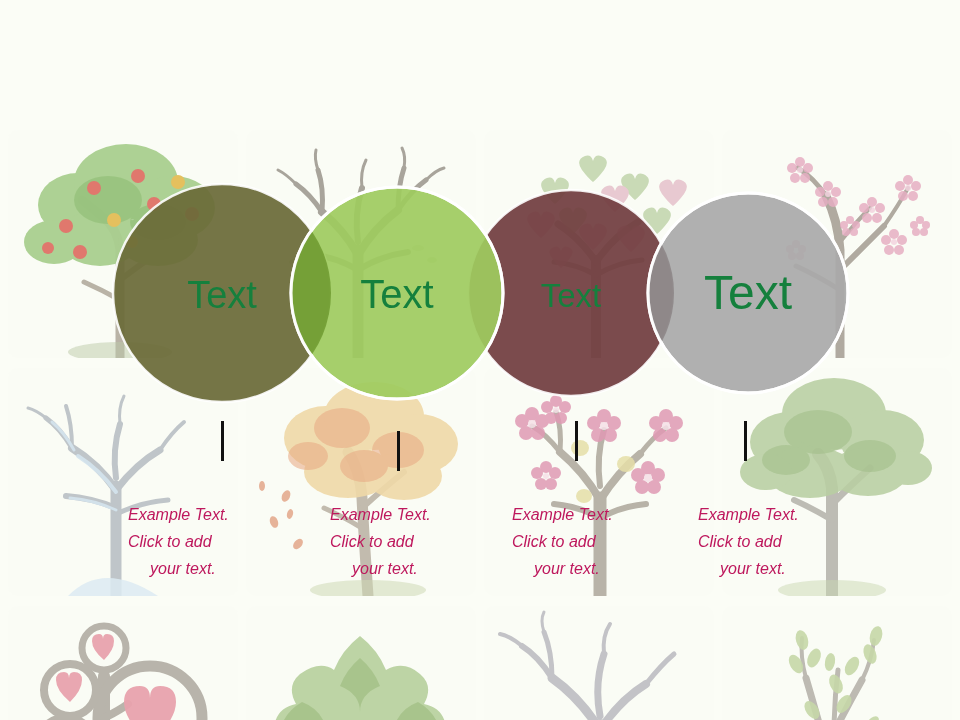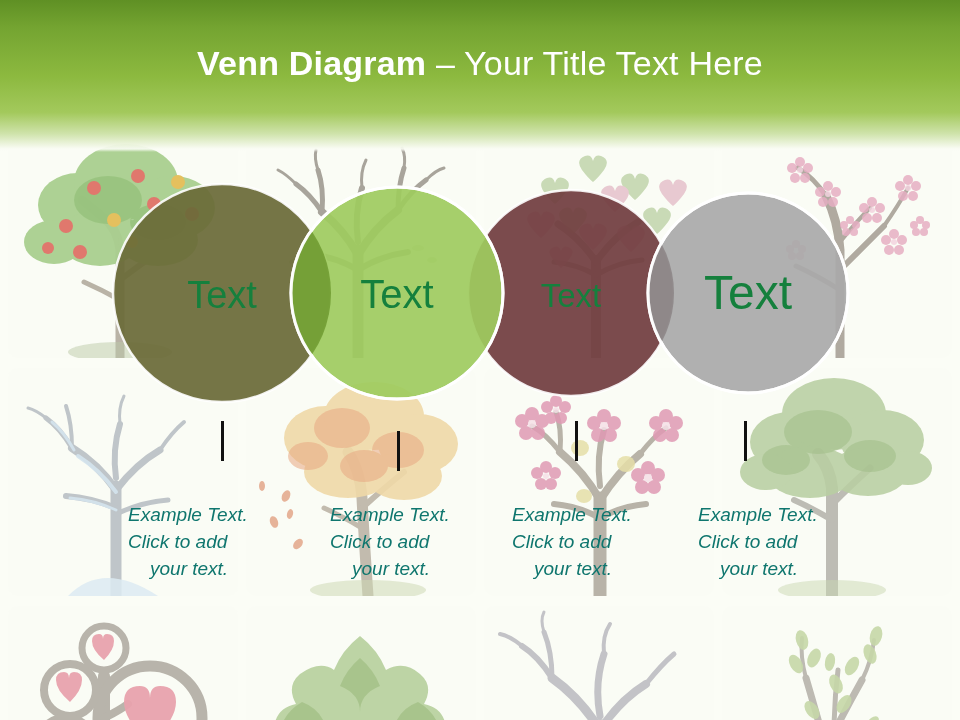--- a/index.html
+++ b/index.html
@@ -44,22 +44,22 @@
     white-space:nowrap;text-align:center;
   }
 
   
   .tick{
     position:absolute;width:3px;height:40px;background:#111111;z-index:7;
   }
   .caption{
     position:absolute;z-index:7;
     font-family:"Liberation Sans",sans-serif;
-    font-style:italic;font-size:19px;line-height:27px;
-    color:#0f766e;width:170px;
+    font-style:italic;font-size:16px;line-height:27px;
+    color:#be185d;width:170px;
   }
 </style>
 </head>
 <body>
 
 <div id="slide">
 
   <div class="bg-grid">
 
     <div class="bg-card" style="left:8px;top:130px;width:230px;height:228px;">
@@ -458,23 +458,20 @@
           <ellipse cx="90" cy="104" rx="6" ry="10" transform="rotate(-35 90 104)"></ellipse>
           <ellipse cx="66" cy="122" rx="5" ry="9" transform="rotate(-40 66 122)"></ellipse>
           <ellipse cx="150" cy="118" rx="5" ry="9" transform="rotate(40 150 118)"></ellipse>
           <ellipse cx="108" cy="56" rx="5" ry="9" transform="rotate(10 108 56)"></ellipse>
         </g>
       </svg>
     </div>
 
   </div>
 
-  <div class="header">
-    <div class="header-title"><span class="bold">Venn Diagram</span><span class="light"> – Your Title Text Here</span></div>
-  </div>
 
   <div class="venn">
     <svg width="960" height="720">
       <defs>
         <clipPath id="clip2">
             <circle cx="397" cy="293" r="106"></circle>
           </clipPath>
         <clipPath id="clip4">
             <circle cx="748" cy="293" r="100"></circle>
           </clipPath>

